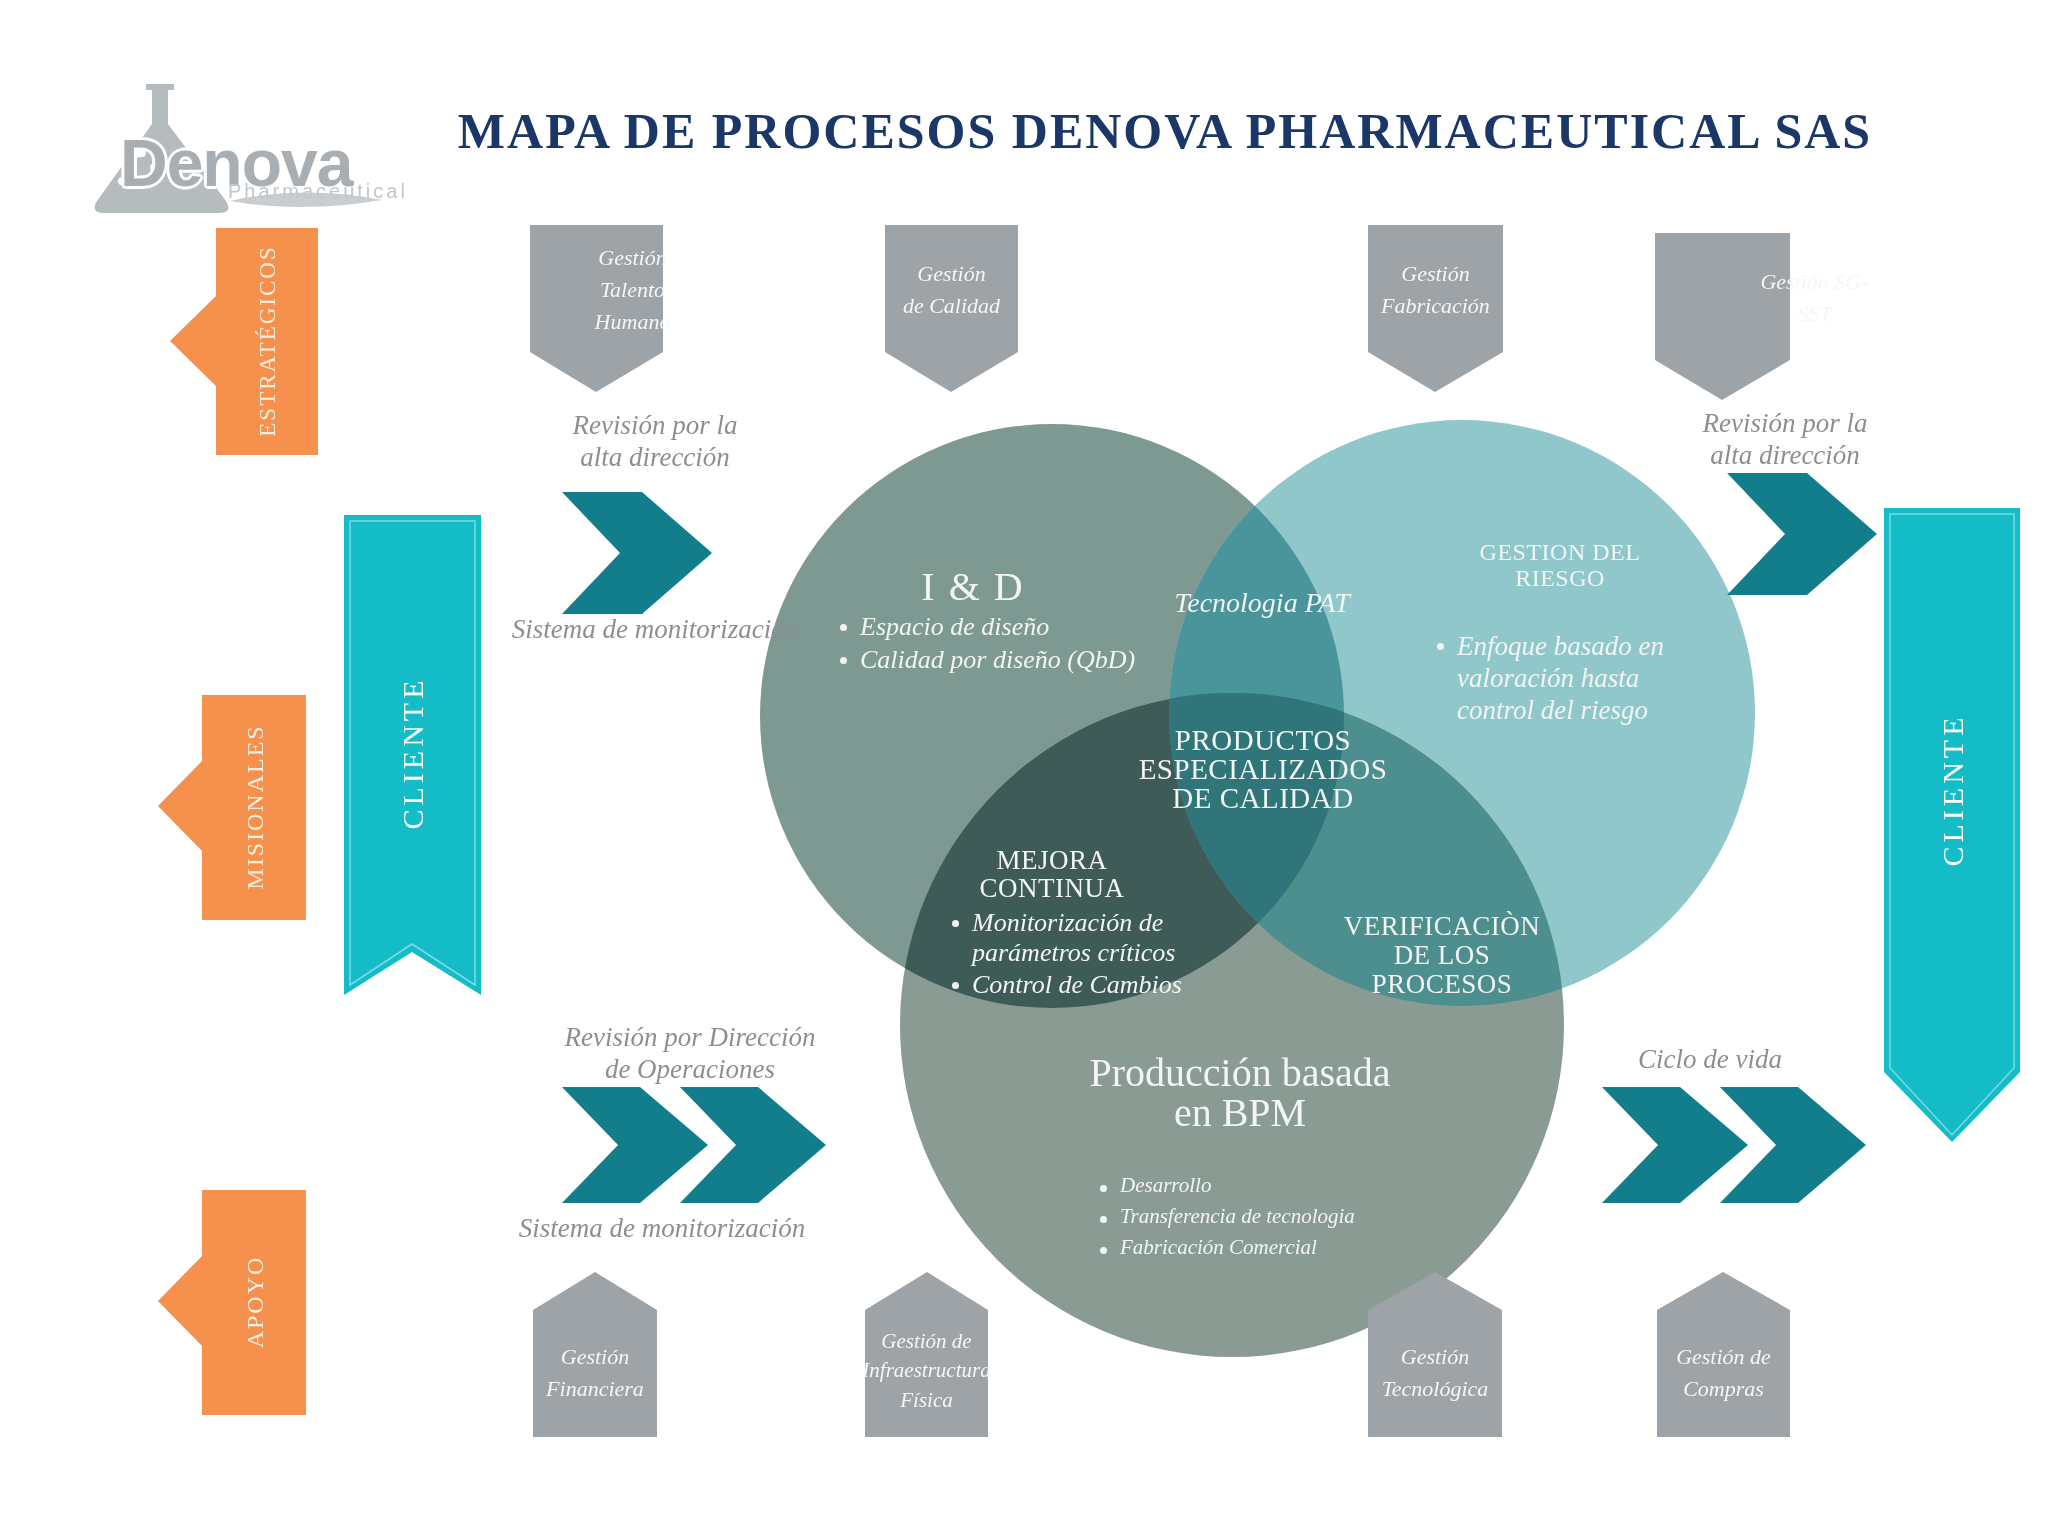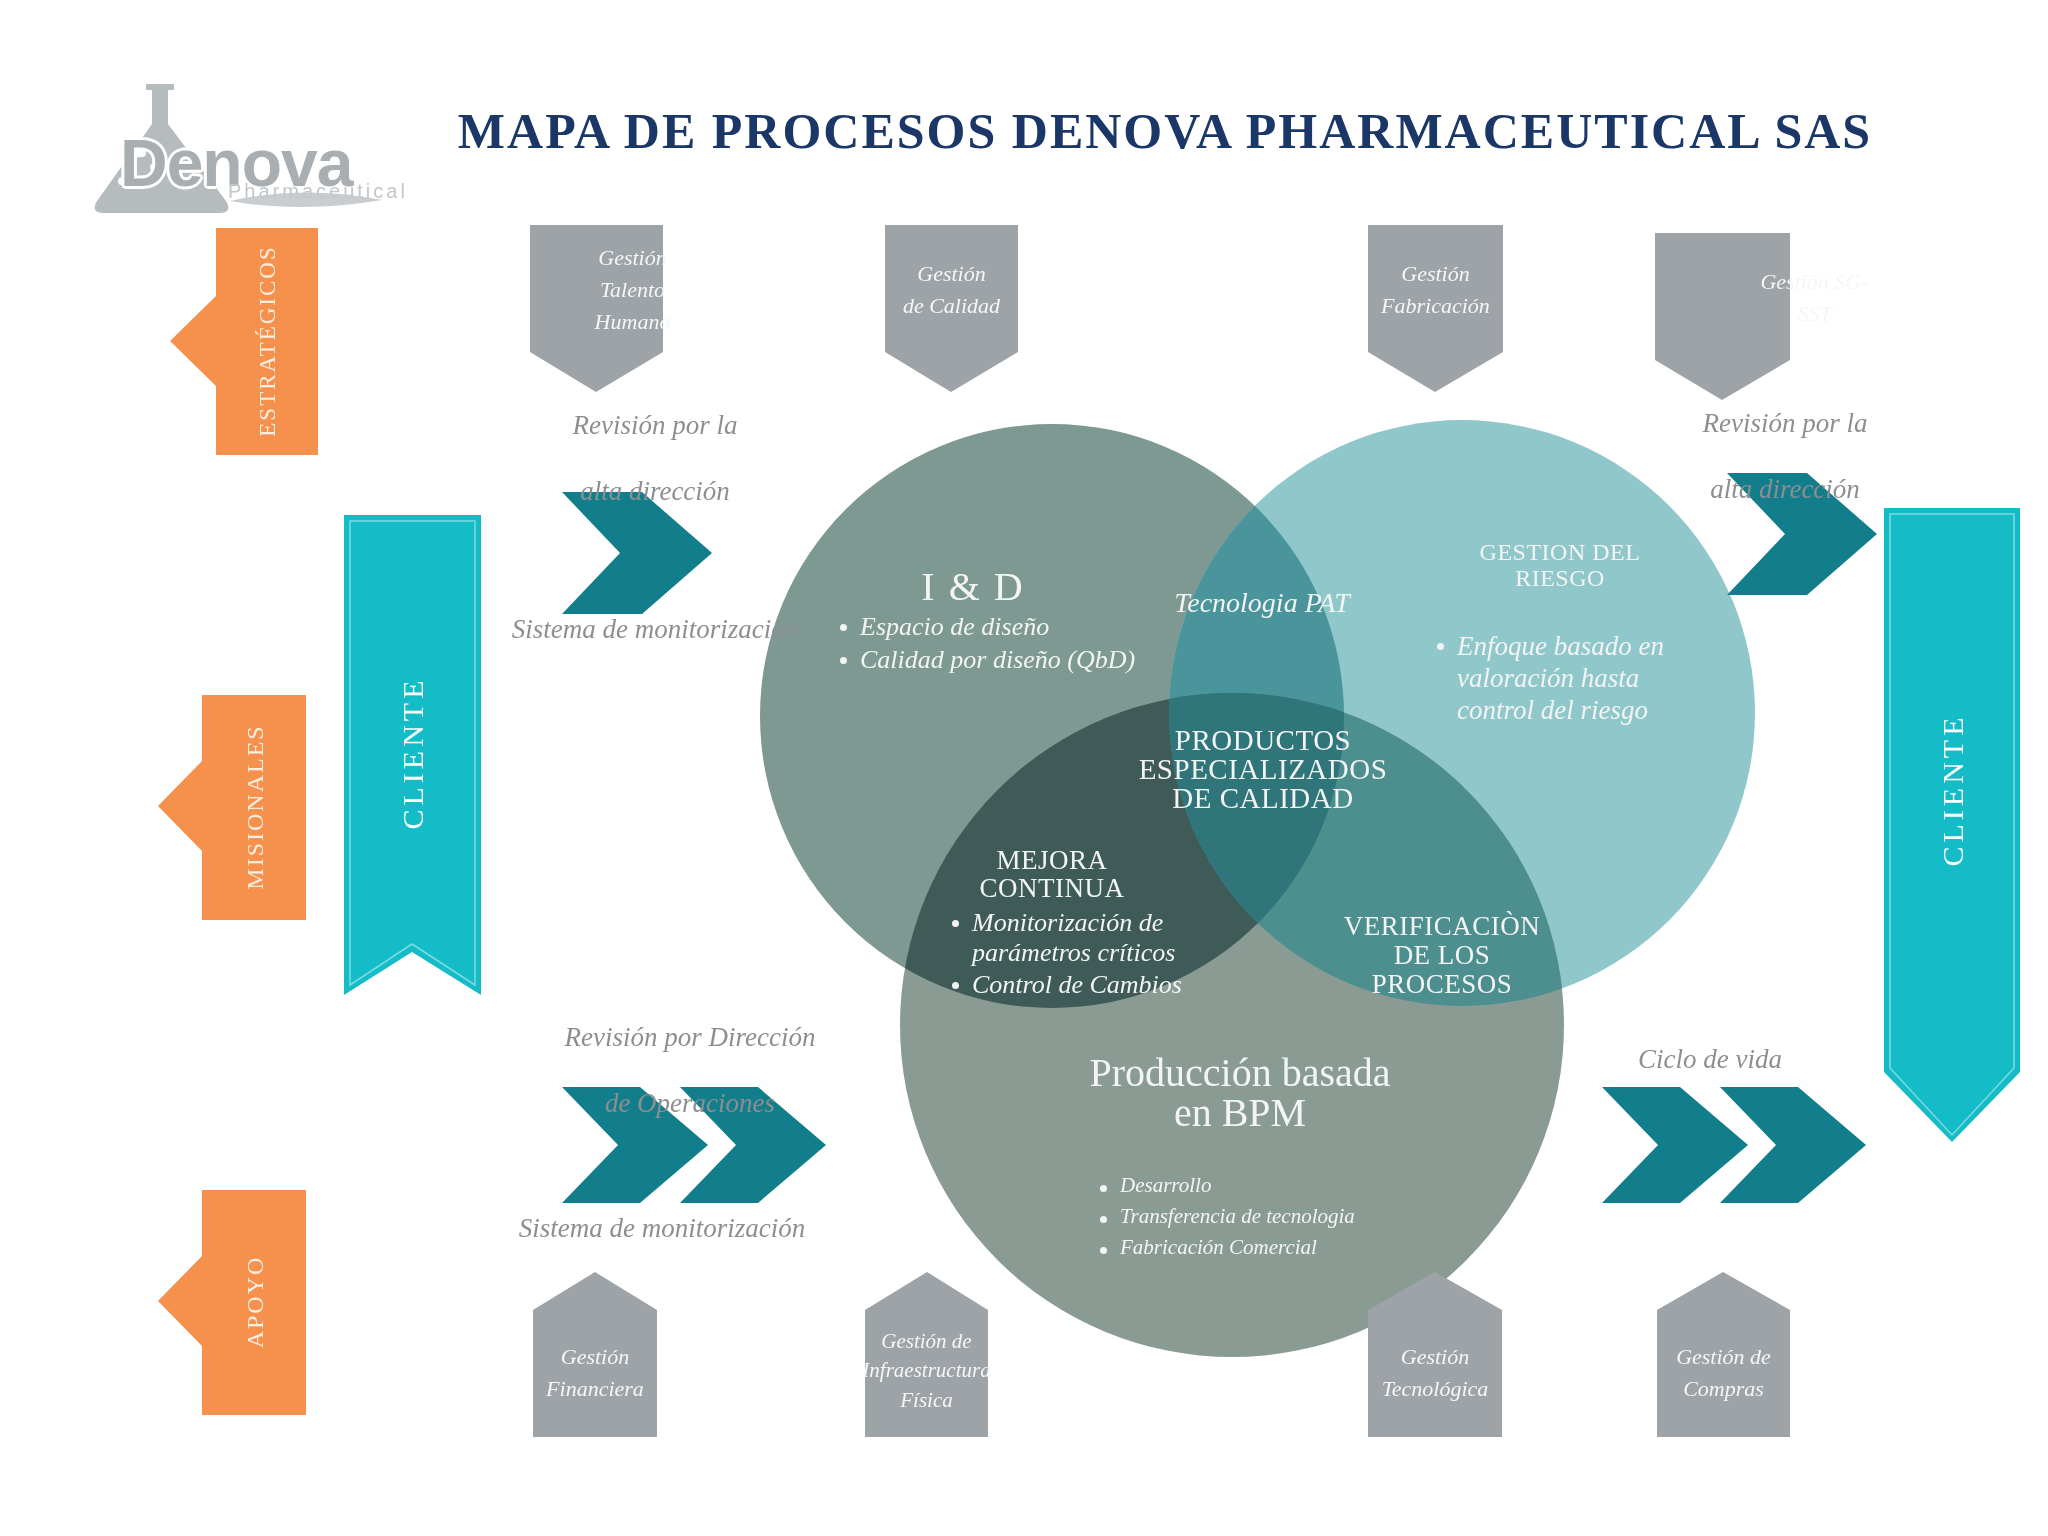--- a/index.html
+++ b/index.html
@@ -2,21 +2,21 @@
 <html><head>
 <meta charset="utf-8">
 <style>
   html,body{margin:0;padding:0;background:#fff;}
   #canvas{position:relative;width:2048px;height:1536px;background:#fff;overflow:hidden;
           font-family:"Liberation Serif",serif;}
   .abs{position:absolute;}
   svg{position:absolute;left:0;top:0;}
   .lines{display:flex;flex-direction:column;align-items:center;justify-content:center;text-align:center;}
   .it{font-style:italic;}
-  .graylbl{color:#8C8F91;font-style:italic;font-size:27px;line-height:1.18;gap:34px;}
+  .graylbl{color:#8C8F91;font-style:italic;font-size:27px;line-height:1.18;}
   .vwhite{color:#F2F5F3;}
   .pennant-txt{color:#F4F6F7;font-style:italic;font-size:22px;line-height:1.45;}
   .vtext{position:absolute;transform:translate(-50%,-50%) rotate(-90deg);white-space:nowrap;}
   .bullets{display:flex;flex-direction:column;}
   .bullet{display:flex;gap:13px;align-items:flex-start;text-align:left;}
   .dot{width:7px;height:7px;border-radius:50%;background:#F2F5F3;flex:none;margin-top:12px;}
   .caps{letter-spacing:.5px;}
   .title{color:#1B3768;font-weight:bold;font-size:50px;letter-spacing:2px;text-align:center;line-height:60px;white-space:nowrap;}
   .brand{font-family:"Liberation Sans",sans-serif;font-weight:bold;font-size:66px;color:#A9AEB2;letter-spacing:-1px;
          text-shadow:-3px 0 #fff,3px 0 #fff,0 -3px #fff,0 3px #fff,-2px -2px #fff,2px 2px #fff,-2px 2px #fff,2px -2px #fff;}

